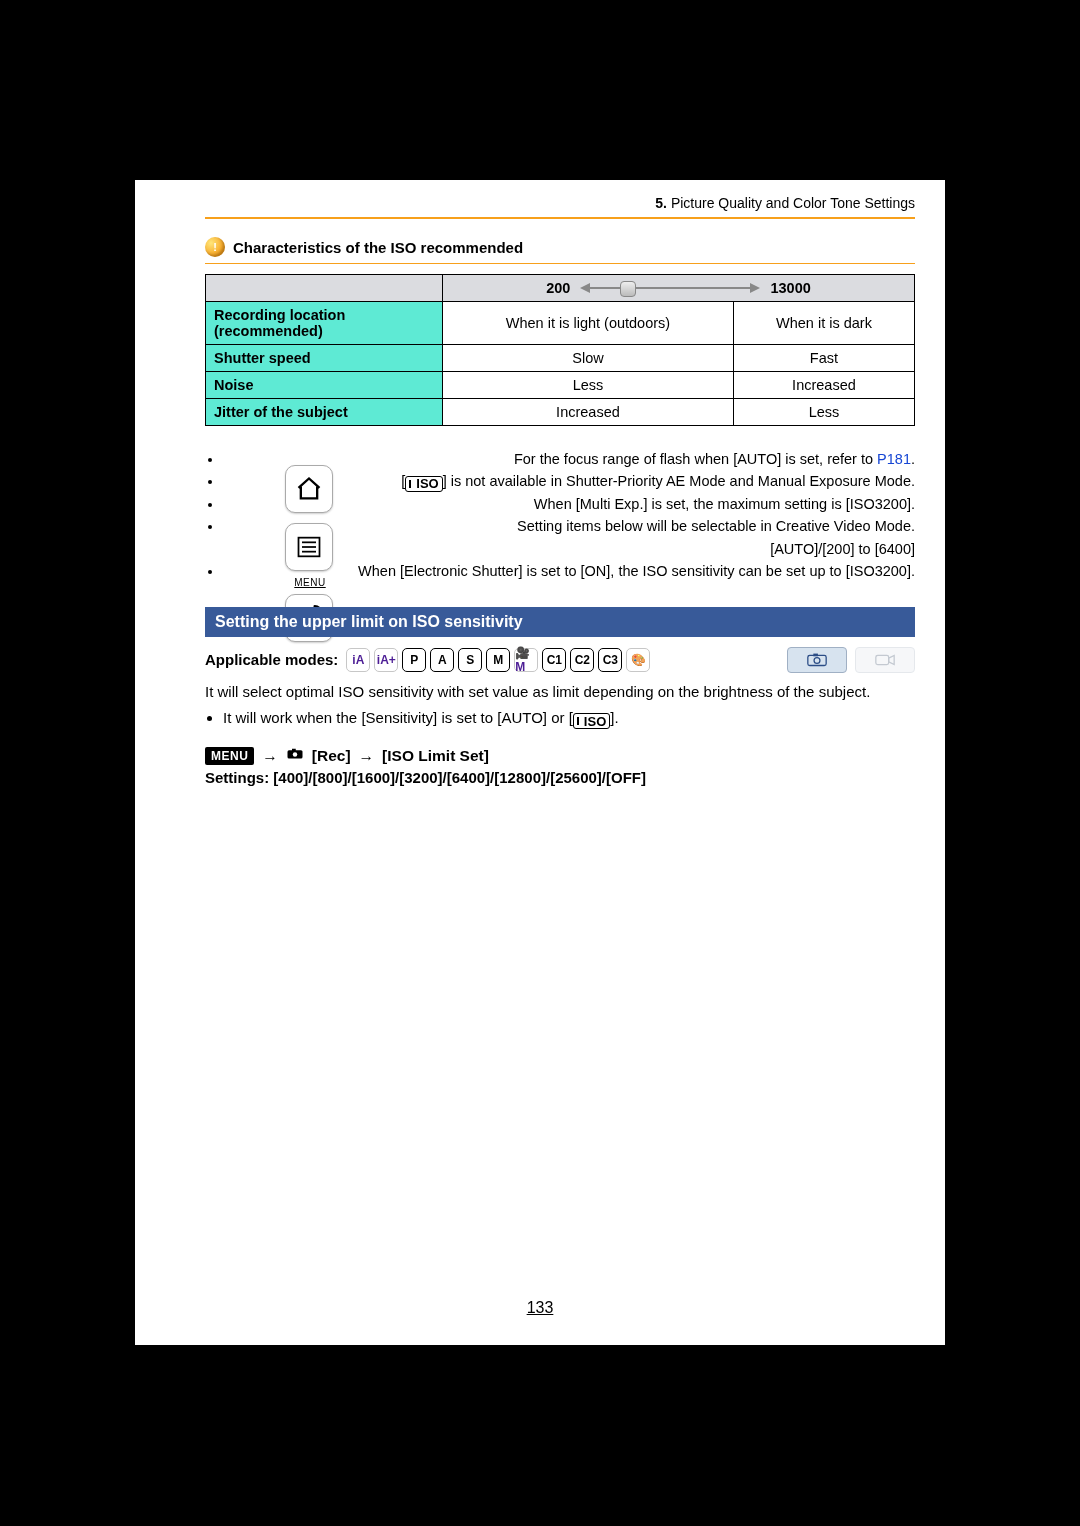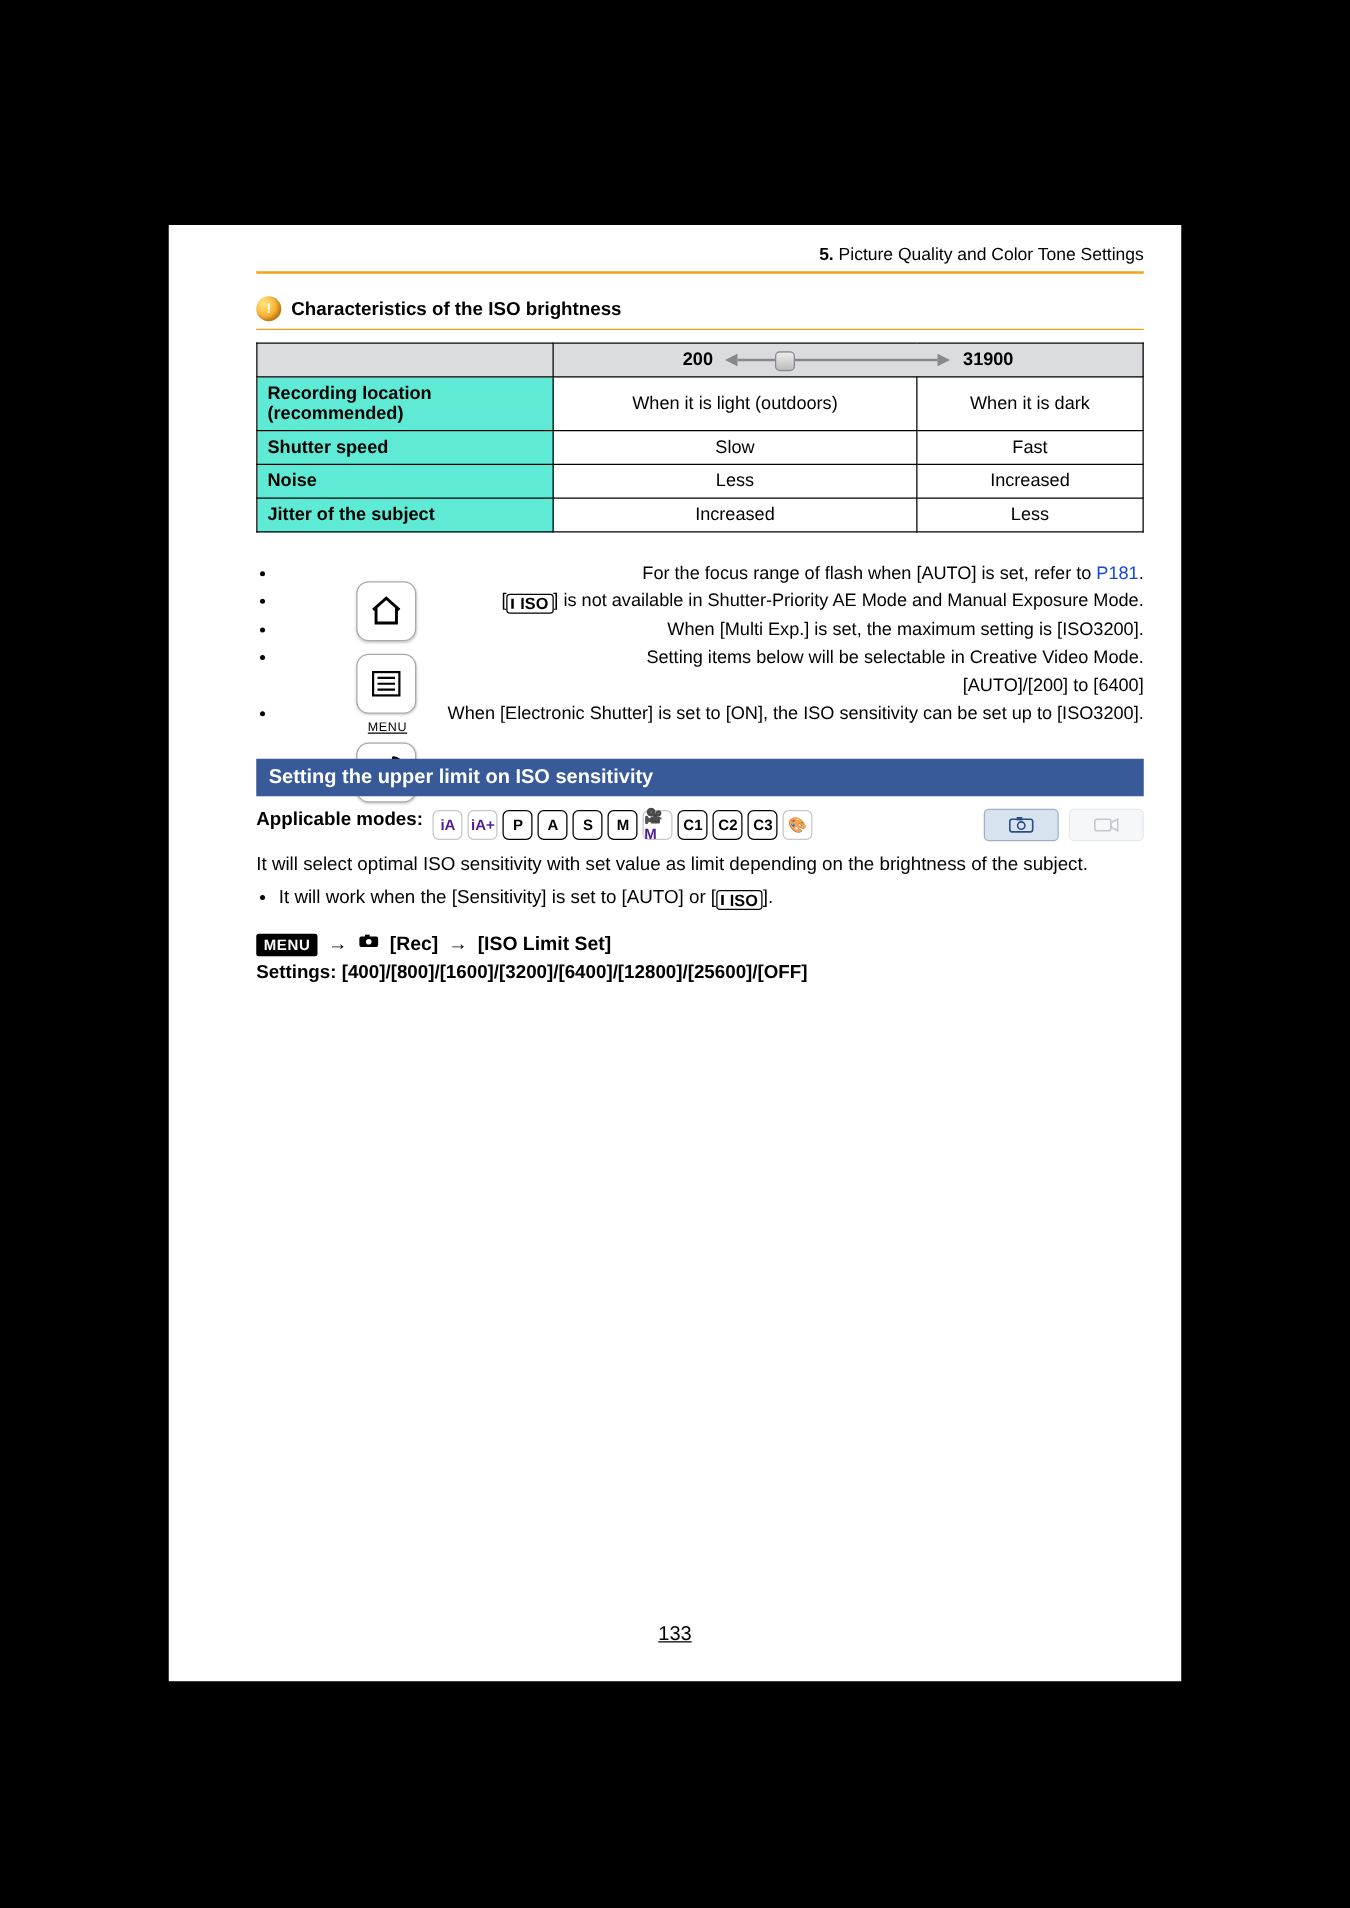--- a/index.html
+++ b/index.html
@@ -156,20 +156,21 @@
     background: #385a99;
     color: #fff;
     font-weight: bold;
     padding: 6px 10px;
     font-size: 16px;
     margin-bottom: 10px;
   }
 
   .modes-row {
     display: flex;
+    align-items: center;
     gap: 8px;
     margin-bottom: 8px;
     font-size: 15px;
     flex-wrap: nowrap;
   }
   .modes-label { font-weight: bold; }
   .modes-icons { display: flex; gap: 4px; align-items: center; }
   .mode {
     border: 1.5px solid #000;
     border-radius: 5px;
@@ -283,37 +284,37 @@
       <div class="breadcrumb">
         <span class="breadcrumb-num">5.</span>
         <span>Picture Quality and Color Tone Settings</span>
       </div>
       <hr class="hr-orange">
 
       <div class="hint-row">
         <div class="hint-bulb">
             <span>!</span>
           </div>
-        <div class="hint-title">Characteristics of the ISO brightness</div>
+        <div class="hint-title">Characteristics of the ISO recommended</div>
       </div>
 
       <table class="iso">
         <thead>
           <tr>
             <th></th>
             <th colspan="2">
               <div class="range-cell">
                 <span>200</span>
                 <span class="range-bar">
                   <span class="tri left"></span>
                   <span class="line"></span>
                   <span class="knob"></span>
                   <span class="tri right"></span>
                 </span>
-                <span>31900</span>
+                <span>13000</span>
               </div>
             </th>
           </tr>
         </thead>
         <tbody>
           <tr>
             <th>Recording location (recommended)</th>
             <td>When it is light (outdoors)</td>
             <td>When it is dark</td>
           </tr>

